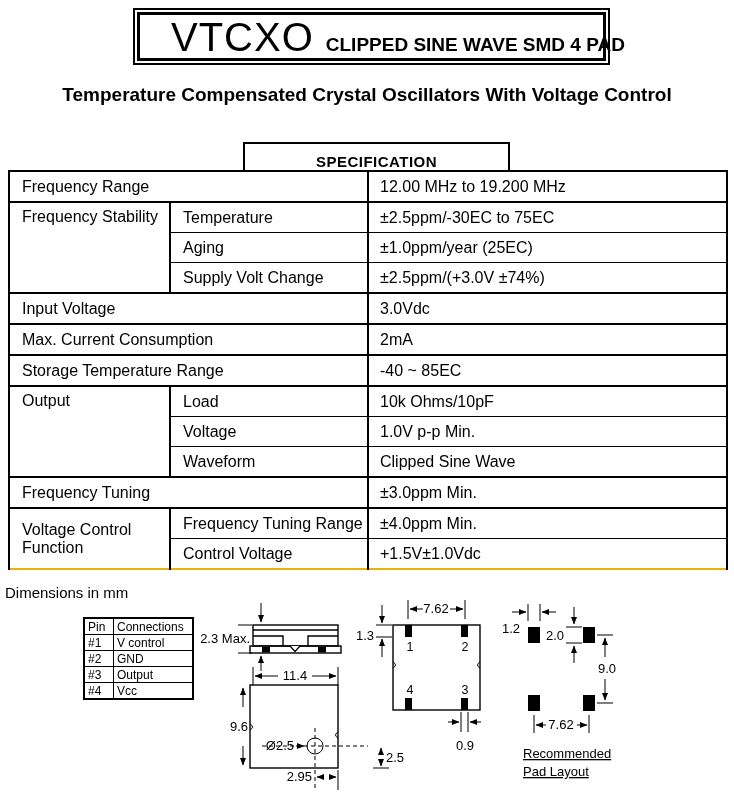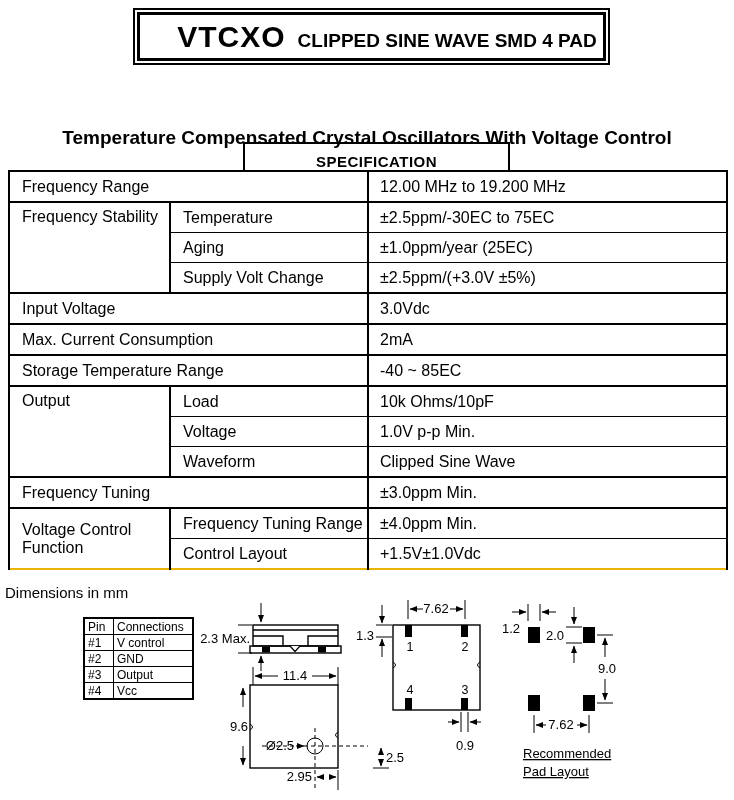--- a/index.html
+++ b/index.html
@@ -9,25 +9,25 @@
   }
   
   .title-outer {
     position:absolute; left:133px; top:8px; width:477px; height:57px;
     border:2px solid #000; padding:2px; box-sizing:border-box;
   }
   .title-inner {
     width:100%; height:100%; border:3px solid #000; box-sizing:border-box;
     text-align:center; line-height:44px; white-space:nowrap;
   }
-  .product-name { font-size:30px; font-weight:bold; letter-spacing:1px;margin-left:31px; }
+  .product-name { font-size:40px; font-weight:normal; letter-spacing:1px;margin-left:31px; }
   .product-tagline { font-size:19px; font-weight:bold; margin-left:12px;text-align:center; }
   .doc-title {
     position:absolute; left:0; top:84px; width:734px; text-align:center;
-    font-size:19px; font-weight:bold;margin-top:43px;
+    font-size:19px; font-weight:bold;
   }
   
   .spec-box {
     position:absolute; left:243px; top:142px; width:267px; height:28px;
     border:2px solid #000; border-bottom:none; box-sizing:border-box;
     display:flex; align-items:flex-end; justify-content:center;
     font-size:15px; font-weight:bold; letter-spacing:0.5px;
   }
   
   .spec-table {
@@ -105,21 +105,21 @@
       <td rowspan="3" class="lbl-top">Frequency Stability</td>
       <td>Temperature</td>
       <td class="val">±2.5ppm/-30EC to 75EC</td>
     </tr>
     <tr>
       <td>Aging</td>
       <td class="val">±1.0ppm/year (25EC)</td>
     </tr>
     <tr>
       <td>Supply Volt Change</td>
-      <td class="val">±2.5ppm/(+3.0V ±5%)</td>
+      <td class="val">±2.5ppm/(+3.0V ±74%)</td>
     </tr>
     <tr class="grp">
       <td colspan="2">Input Voltage</td>
       <td class="val">3.0Vdc</td>
     </tr>
     <tr class="grp">
       <td colspan="2">Max. Current Consumption</td>
       <td class="val">2mA</td>
     </tr>
     <tr class="grp">
@@ -142,21 +142,21 @@
     <tr class="grp">
       <td colspan="2">Frequency Tuning</td>
       <td class="val">±3.0ppm Min.</td>
     </tr>
     <tr class="grp">
       <td rowspan="2" style="white-space:normal;">Voltage Control Function</td>
       <td>Frequency Tuning Range</td>
       <td class="val">±4.0ppm Min.</td>
     </tr>
     <tr>
-      <td>Control Layout</td>
+      <td>Control Voltage</td>
       <td class="val">+1.5V±1.0Vdc</td>
     </tr>
   </tbody>
     </table>
 
 
   <div class="dims-heading">Dimensions in mm</div>
 
   <table class="pin-table">
     <tbody>

